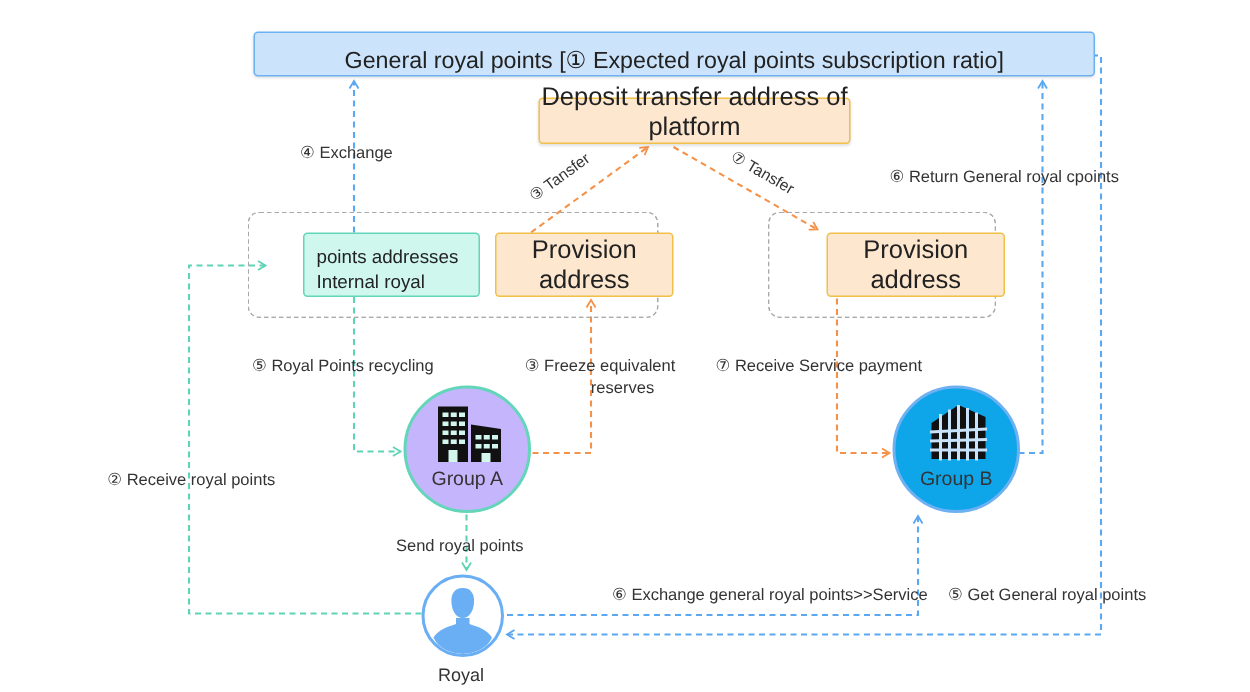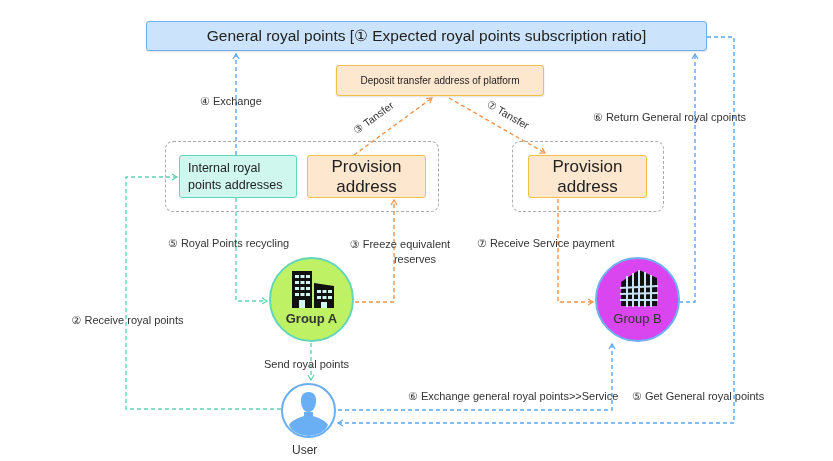--- a/index.html
+++ b/index.html
@@ -1,31 +1,31 @@
 <!DOCTYPE html>
 <html><head>
   <meta charset="utf-8">
   <style>
     html, body { margin: 0; padding: 0; background: #ffffff; }
     body { width: 833px; height: 461px; position: relative; overflow: hidden;
            font-family: "Liberation Sans", sans-serif; color: #222; }
     svg.canvas { position: absolute; left: 0; top: 0; }
-    .box { position: absolute; box-sizing: border-box; display: flex; align-items: center; justify-content: center; text-align: center; }
+    .box { position: absolute; box-sizing: border-box; display: flex; align-items: flex-end; justify-content: center; text-align: center; margin-left: 23px; }
     .top-box { left: 146px; top: 21px; width: 561px; height: 30px; background: #cce4fb; border: 1.5px solid #6db1f2; border-radius: 3px; font-size: 15.5px; color: #222; box-shadow: 0 1px 2px rgba(0,0,0,0.12); }
-    .deposit-box { left: 336px; top: 65px; width: 208px; height: 31px; background: #fde7cf; border: 1.5px solid #f0c048; border-radius: 3px; font-size: 10px; box-shadow: 0 1px 2px rgba(0,0,0,0.12); }
+    .deposit-box { left: 336px; top: 65px; width: 208px; height: 31px; background: #fde7cf; border: 1.5px solid #f0c048; border-radius: 3px; font-size: 17px; box-shadow: 0 1px 2px rgba(0,0,0,0.12); }
     .group-frame { position: absolute; border: 1.3px dashed #a9a9a9; border-radius: 8px; box-sizing: border-box; }
     .frame-left { left: 165px; top: 141px; width: 274px; height: 71px; }
     .frame-right { left: 512px; top: 141px; width: 152px; height: 71px; }
     .internal-box { left: 179px; top: 155px; width: 118px; height: 43px; background: #cff7ee; border: 1.5px solid #63d6b9; border-radius: 3px; font-size: 12.5px; line-height: 17px; text-align: left; padding-left: 8px; justify-content: flex-start; }
     .prov-box { top: 155px; width: 119px; height: 43px; background: #fde7cf; border: 1.5px solid #f0c048; border-radius: 3px; font-size: 17px; }
     .prov-left { left: 307px; }
     .prov-right { left: 528px; }
     .circle { position: absolute; border-radius: 50%; box-sizing: border-box; }
-    .circle-a { left: 269px; top: 257px; width: 85px; height: 85px; background: #bef264; border: 2px solid #63d6b9; font-weight: bold; }
-    .circle-b { left: 595px; top: 257px; width: 85px; height: 85px; background: #d946ef; border: 2px solid #6db1f2; }
+    .circle-a { left: 269px; top: 257px; width: 85px; height: 85px; background: #c4b5fd; border: 2px solid #63d6b9; }
+    .circle-b { left: 595px; top: 257px; width: 85px; height: 85px; background: #0ea5e9; border: 2px solid #6db1f2; }
     .circle-label { position: absolute; left: 0; width: 100%; top: 52px; text-align: center; font-size: 13px; color: #333; }
     .user-circle { left: 281px; top: 383px; width: 55px; height: 55px; background: #ffffff; border: 2px solid #6aaef4; overflow: hidden; }
     .lbl { position: absolute; font-size: 11px; color: #333; white-space: nowrap; }
     .lbl-c { text-align: center; }
     .rot { position: absolute; font-size: 10.5px; color: #333; white-space: nowrap; transform-origin: left bottom; }
   </style>
 </head>
 <body>
 
 <svg class="canvas" width="833" height="461" viewBox="0 0 833 461">
@@ -70,22 +70,22 @@
 
 <div class="box deposit-box">
   <span>Deposit transfer address of platform</span>
 </div>
 
 <div class="group-frame frame-left"></div>
 <div class="group-frame frame-right"></div>
 
 <div class="box internal-box">
   <div>
+    <div>points addresses</div>
     <div>Internal royal</div>
-    <div>points addresses</div>
   </div>
 </div>
 
 <div class="box prov-box prov-left">
   <span>Provision address</span>
 </div>
 <div class="box prov-box prov-right">
   <span>Provision address</span>
 </div>
 
@@ -140,21 +140,21 @@
   </svg>
   <div class="circle-label">Group B</div>
 </div>
 
 <div class="circle user-circle">
   <svg style="position:absolute;left:0;top:0" width="51" height="51" viewBox="0 0 51 51">
     <path d="M25.5,7 C31,7 33.5,11 33,17 C32.7,22 30,27 25.5,27 C21,27 18.3,22 18,17 C17.5,11 20,7 25.5,7 Z" fill="#6aaef4"></path>
     <path d="M21,27 L21,31 C15,33 9,35 6,40 C9,47 17,51 25.5,51 C34,51 42,47 45,40 C42,35 36,33 30,31 L30,27 Z" fill="#6aaef4"></path>
   </svg>
 </div>
-<div class="lbl" style="left:292px;top:443px;font-size:12px;">User</div>
+<div class="lbl" style="left:292px;top:443px;font-size:12px;">Royal</div>
 
 <div class="lbl" style="left:200px;top:95px;">④ Exchange</div>
 <div class="rot" style="left:358px;top:124px;transform:rotate(-36deg);">③ Tansfer</div>
 <div class="rot" style="left:485px;top:96px;transform:rotate(30deg);">⑦ Tansfer</div>
 <div class="lbl" style="left:593px;top:111px;">⑥ Return General royal cpoints</div>
 <div class="lbl" style="left:168px;top:237px;">⑤ Royal Points recycling</div>
 <div class="lbl lbl-c" style="left:340px;top:237px;width:120px;line-height:15px;">
   <div>③ Freeze equivalent</div>
   <div style="padding-left:30px">reserves</div>
 </div>

